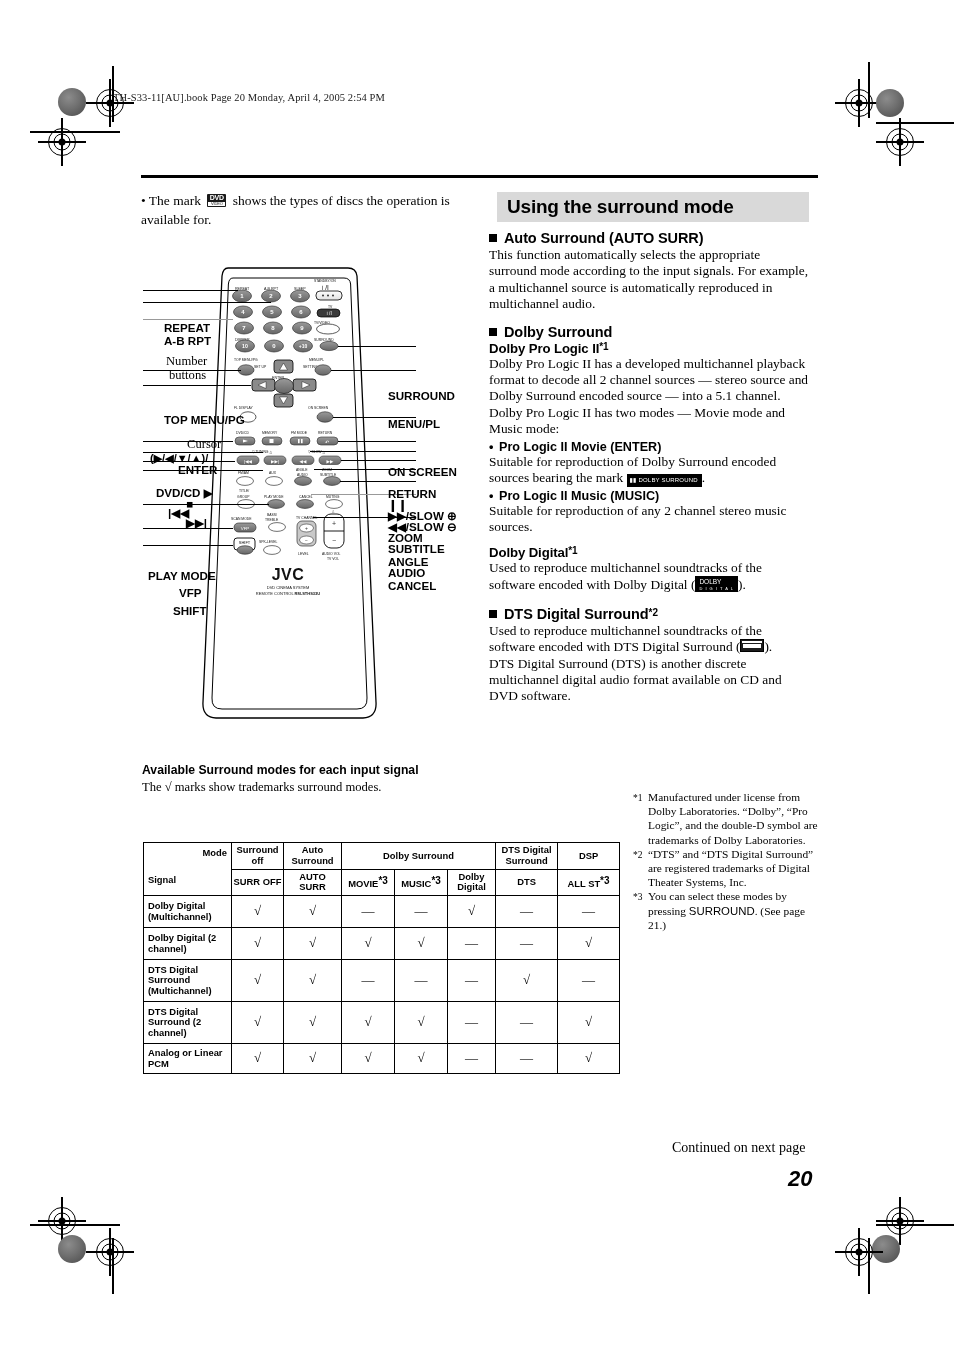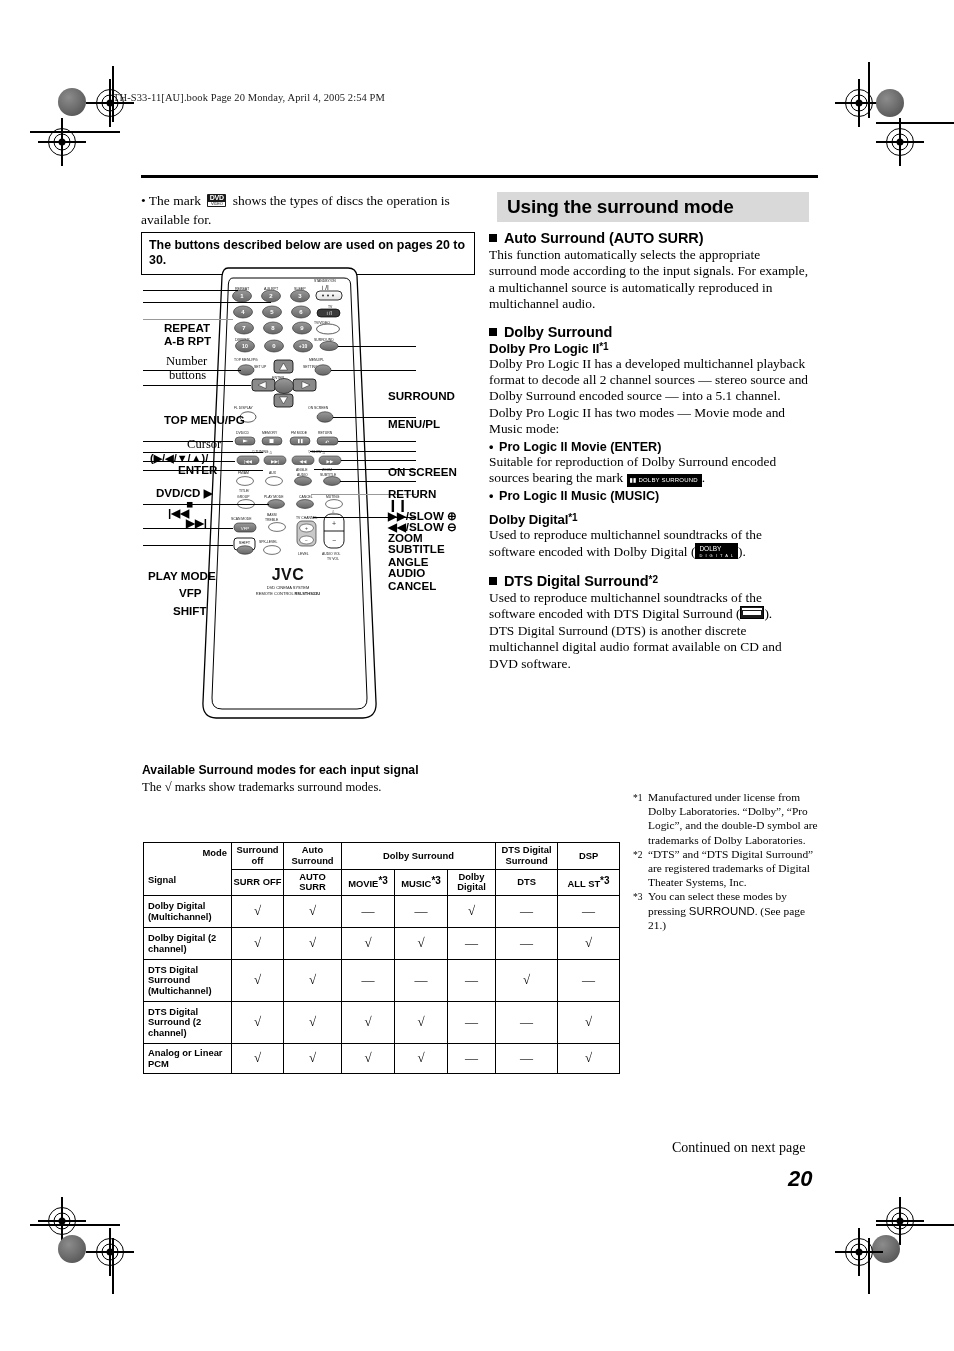--- a/index.html
+++ b/index.html
@@ -149,21 +149,20 @@
   <div class="h1rule"></div>
 
   <div class="bullet-mark">
     <span>• The mark</span>
     <span class="dvdmark">
       <b>DVD</b>
       <i>VIDEO</i>
     </span>
     <span>shows the types of discs the operation is available for.</span>
   </div>
-  <div class="boxnote">The buttons described below are used on pages 20 to 30.</div>
 
   <div class="remote-wrap">
     <svg class="rsvg" width="210" height="465" viewBox="0 0 210 465">
       <defs>
         <linearGradient id="btnG" x1="0" y1="0" x2="0" y2="1">
           <stop offset="0%" stop-color="#9a9a9a"></stop>
             <stop offset="55%" stop-color="#7d7d7d"></stop>
             <stop offset="100%" stop-color="#666"></stop>
         </linearGradient>
         <linearGradient id="btnL" x1="0" y1="0" x2="0" y2="1">
@@ -429,20 +428,21 @@
       <span class="d">•</span><span>Pro Logic II Movie (ENTER)</span>
     </div>
     <p class="p">
       <span>Suitable for reproduction of Dolby Surround encoded sources bearing the mark</span>
       <span class="logo-dolbysur">▮▮&nbsp;<span>DOLBY SURROUND</span></span><span>.</span>
     </p>
 
     <div class="li">
       <span class="d">•</span><span>Pro Logic II Music (MUSIC)</span>
     </div>
+    <p class="p">Suitable for reproduction of any 2 channel stereo music sources.</p>
 
     <div class="h3">
       <span>Dolby Digital</span><sup class="ast">*1</sup>
     </div>
     <p class="p">
       <span>Used to reproduce multichannel soundtracks of the software encoded with Dolby Digital (</span><span class="logo-dd"><span>DOLBY</span><i>D I G I T A L</i></span><span>).</span>
     </p>
 
     <div style="height:12px"></div>
 

